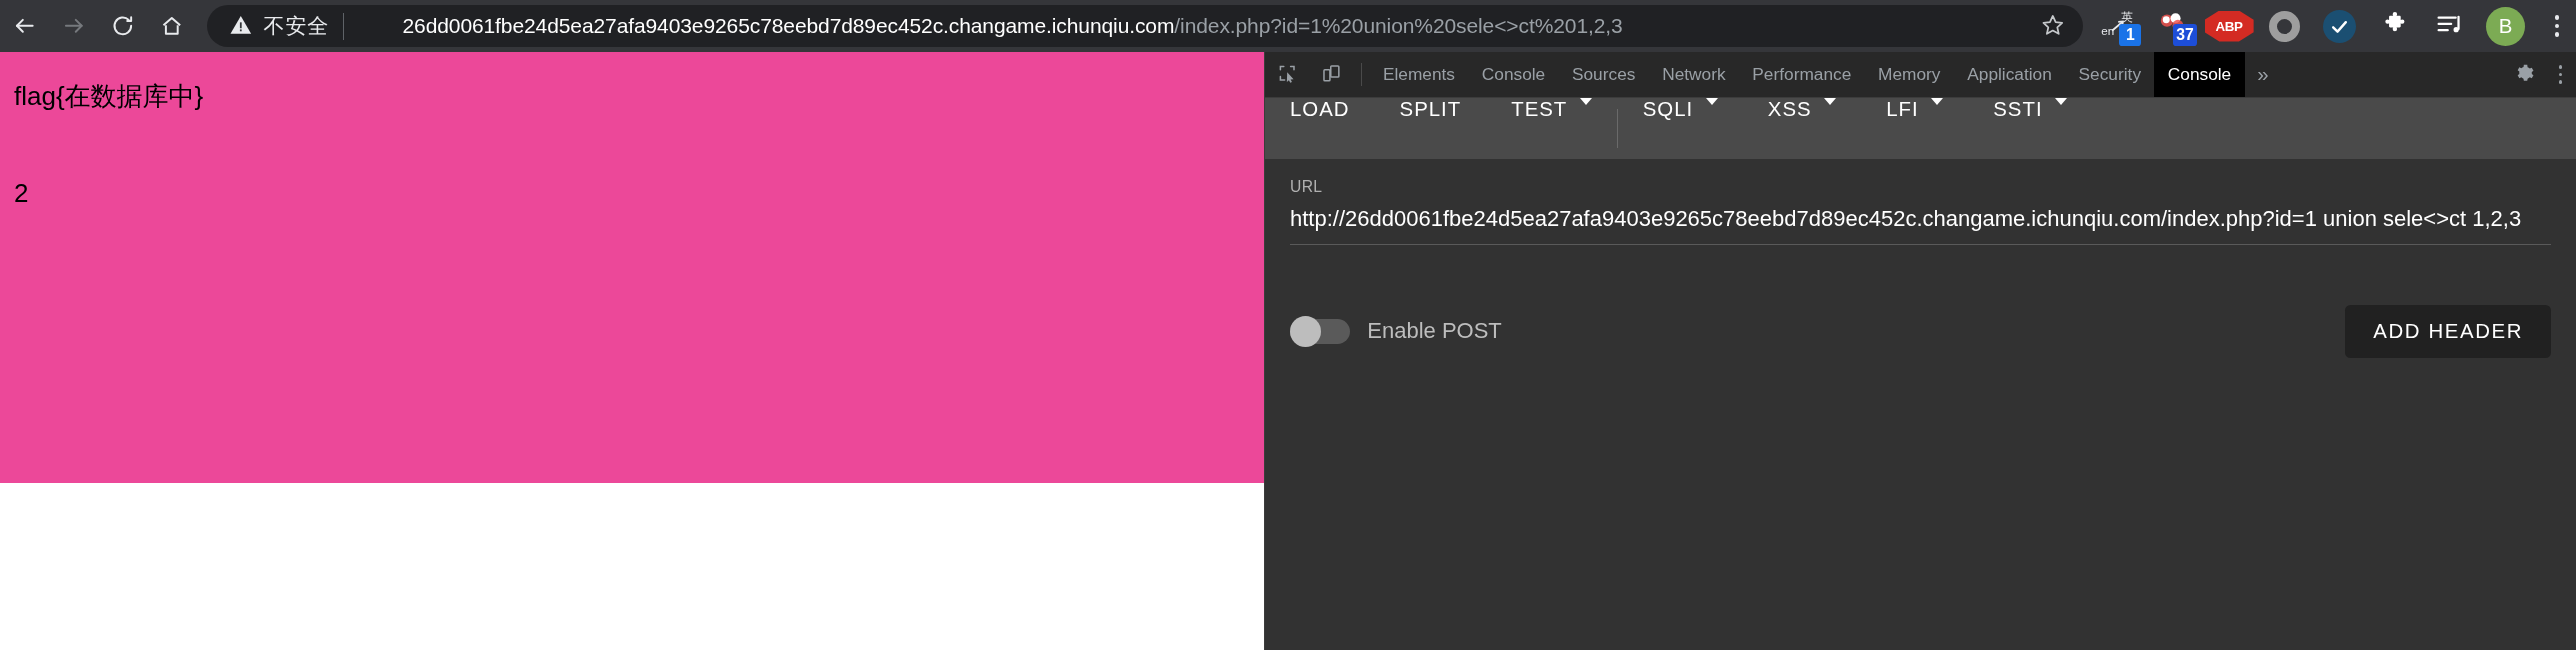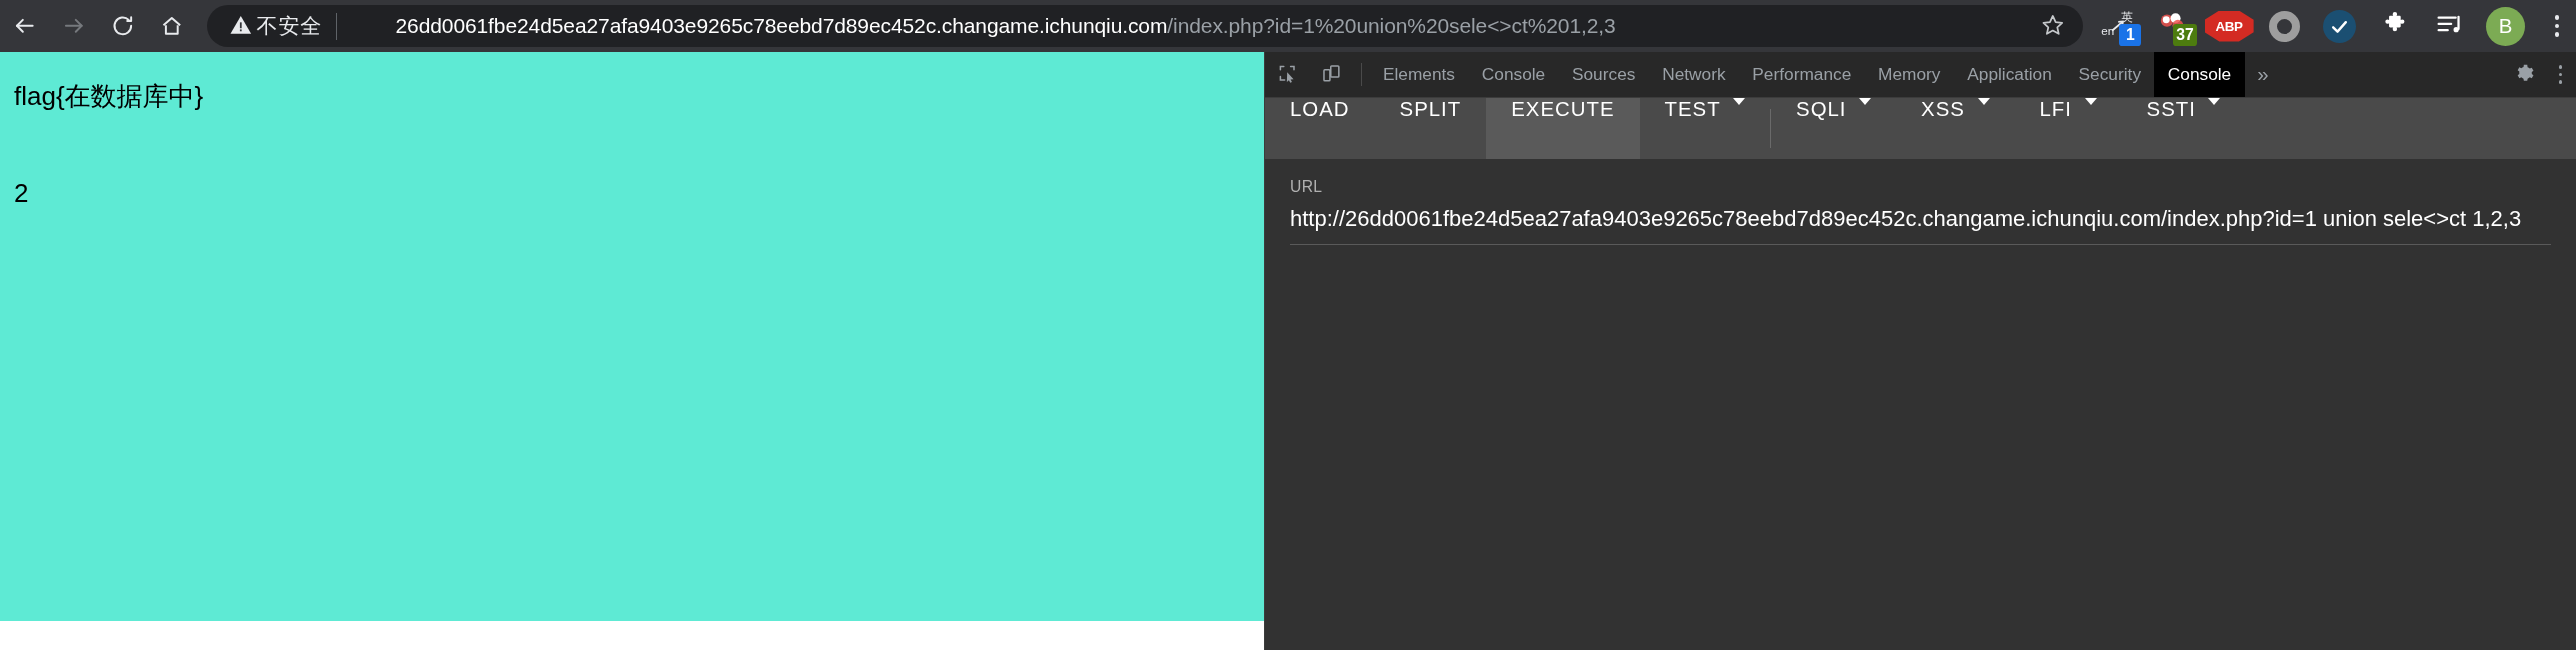--- a/index.html
+++ b/index.html
@@ -33,21 +33,21 @@
     background: #202124;
     border-radius: 22px;
     display: flex; align-items: center;
     padding: 0 7.9px 0 22px;
     min-width: 0;
     position: relative;
   }
   #security-chip {
     display: flex; align-items: center;
     flex: 0 0 auto;
-    gap: 4px;
+    gap: 11px;
     padding-right: 14px;
   }
   #security-text {
     font-size: 21px; color: #e8eaed;
     white-space: nowrap;
     letter-spacing: 0.8px;
   }
   #omnibox-divider {
     width: 0.8px; height: 27px;
     background: #5f6368;
@@ -91,21 +91,21 @@
     bottom: 4.7px; right: 1.6px;
     min-width: 22px; height: 22px;
     border-radius: 3.1px;
     font-size: 15.7px; font-weight: bold;
     color: #fff;
     display: flex; align-items: center; justify-content: center;
     padding: 0 3.1px;
     line-height: 1;
   }
   .badge-blue { background: #1a73e8; }
-  .badge-black { background: #4d7c0f; }
+  .badge-black { background: #1d4ed8; }
 
   .abp-oct {
     width: 50px; height: 31px;
     background: #d42b23;
     clip-path: polygon(30% 0%, 70% 0%, 100% 30%, 100% 70%, 70% 100%, 30% 100%, 0% 70%, 0% 30%);
     display: flex; align-items: center; justify-content: center;
     color: #fff; font-size: 13.4px; font-weight: bold;
     letter-spacing: -0.4px;
   }
   .ring-icon {
@@ -132,22 +132,22 @@
   }
   #menu-dots i {
     width: 4.7px; height: 4.7px; border-radius: 50%;
     background: #e8eaed; display: block;
   }
 
   
   #page-viewport {
     position: absolute;
     left: 0; top: 52px;
-    width: 1264px; height: 569px;
-    background: #5eead4;
+    width: 1264px; height: 431px;
+    background: #ec4899;
     overflow: hidden;
   }
   #page-body {
     padding: 27px 14px;
     font-size: 26px;
     color: #000000;
     line-height: 1.38;
   }
   #page-line-2 { margin-top: 61px; }
 
@@ -505,23 +505,20 @@
 
   <div id="hackbar">
 
     <div id="hb-toolbar">
       <div class="hb-btn">
           <span>LOAD</span>
         </div>
       <div class="hb-btn">
           <span>SPLIT</span>
         </div>
-      <div class="hb-btn active">
-          <span>EXECUTE</span>
-        </div>
       <div class="hb-btn">
           <span>TEST</span>
           <span class="caret"></span>
         </div>
       <div class="hb-divider"></div>
       <div class="hb-btn">
           <span>SQLI</span>
           <span class="caret"></span>
         </div>
       <div class="hb-btn">
@@ -537,17 +534,26 @@
           <span class="caret"></span>
         </div>
     </div>
 
     <div id="hb-body">
       <div id="hb-url-field">
         <div id="hb-url-label">URL</div>
         <div id="hb-url-value">http://26dd0061fbe24d5ea27afa9403e9265c78eebd7d89ec452c.changame.ichunqiu.com/index.php?id=1 union sele&lt;&gt;ct 1,2,3</div>
       </div>
 
+      <div id="hb-options-row">
+        <div id="post-toggle-wrap">
+          <div id="post-toggle">
+            <div id="post-toggle-knob"></div>
+          </div>
+          <div id="post-toggle-label">Enable POST</div>
+        </div>
+        <div id="add-header-btn">ADD HEADER</div>
+      </div>
     </div>
 
   </div>
 </div>
 
 
 </body></html>

